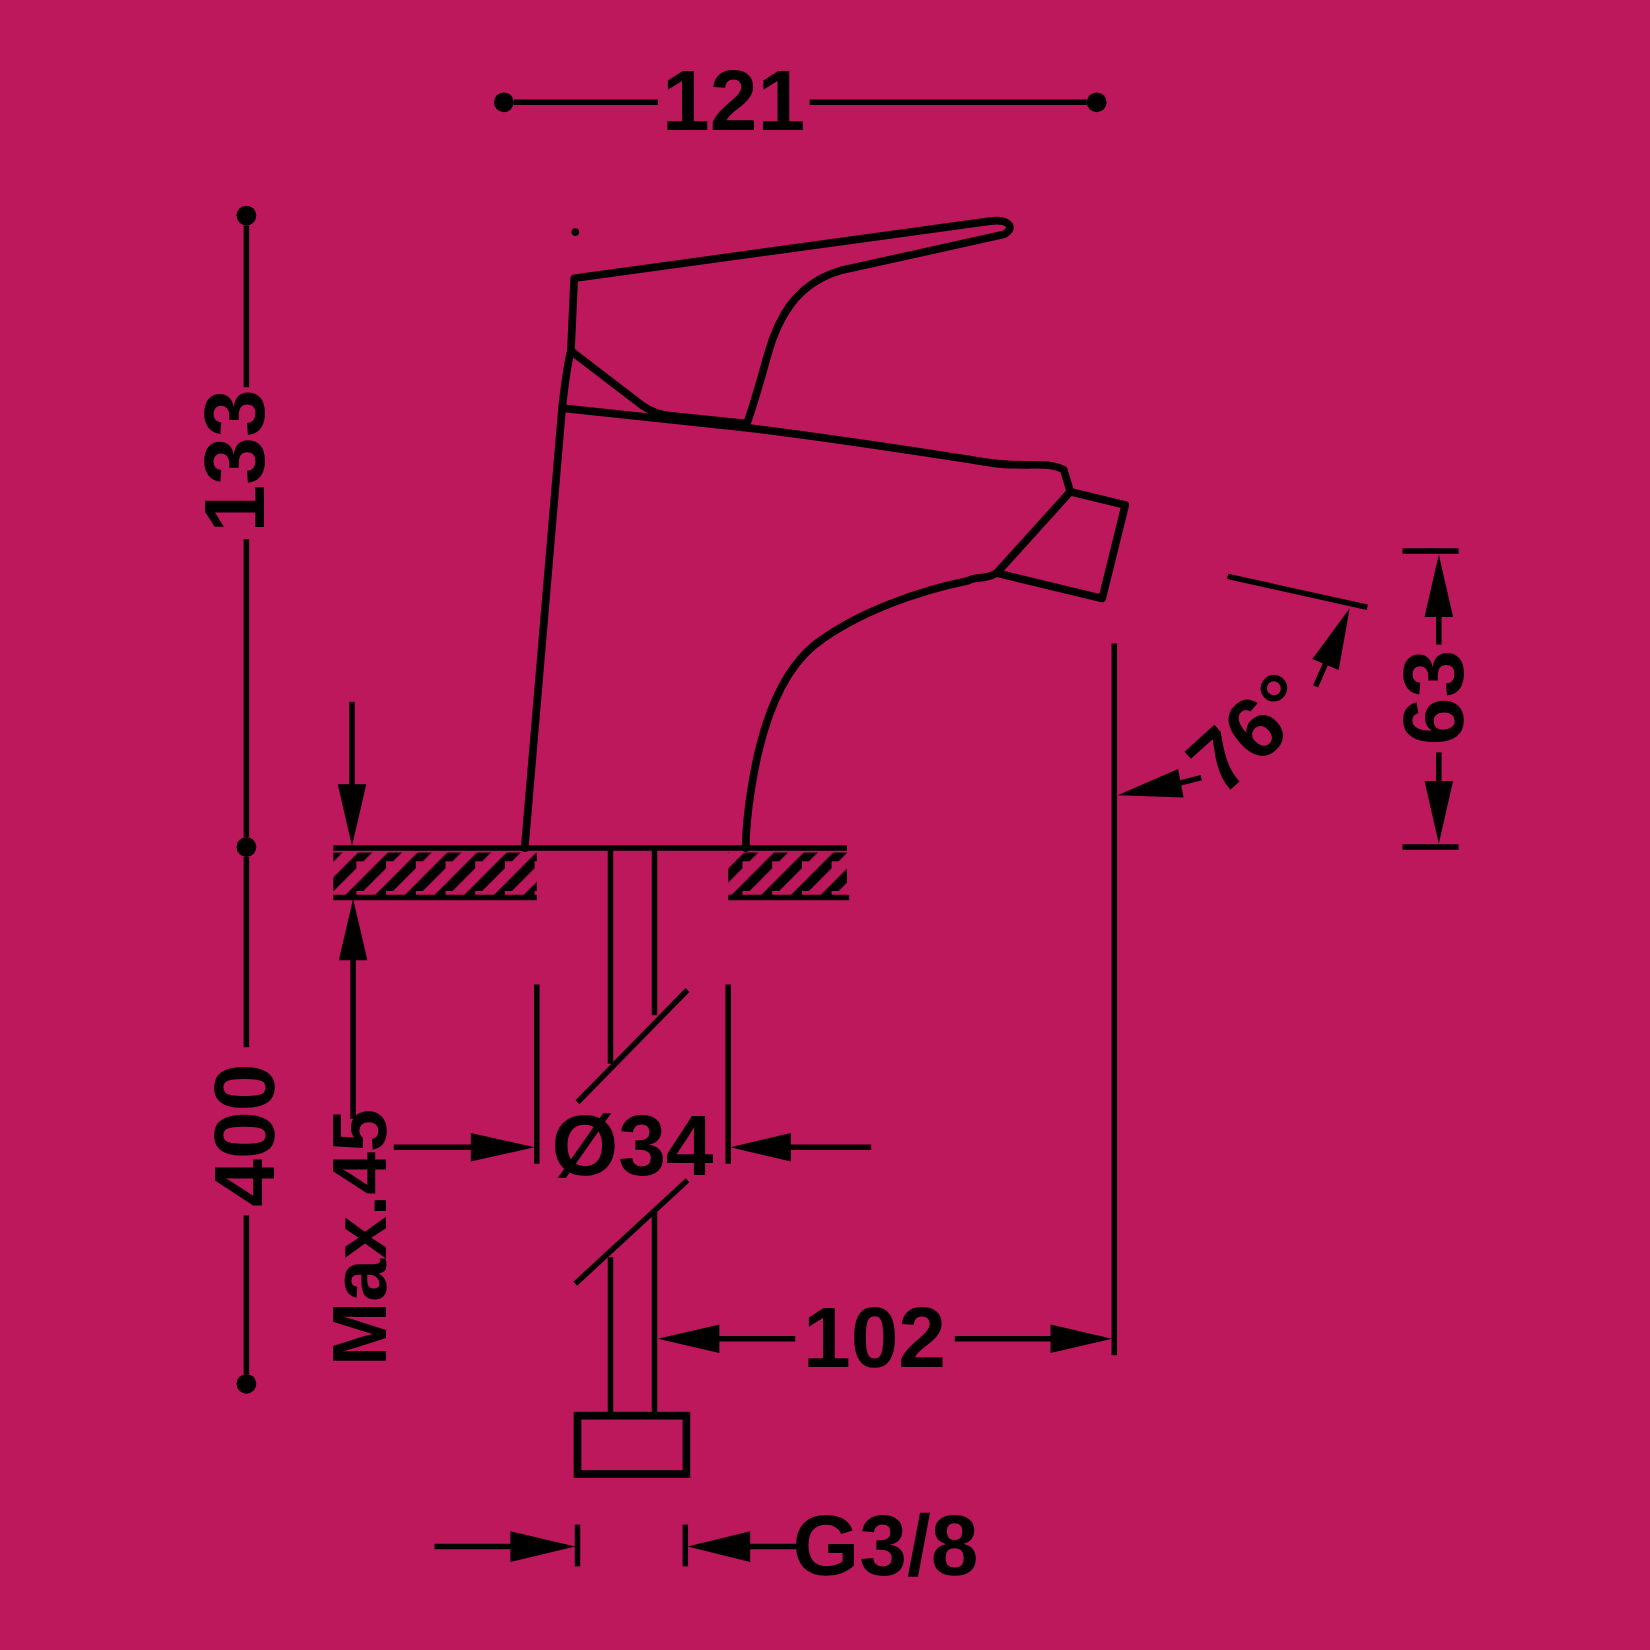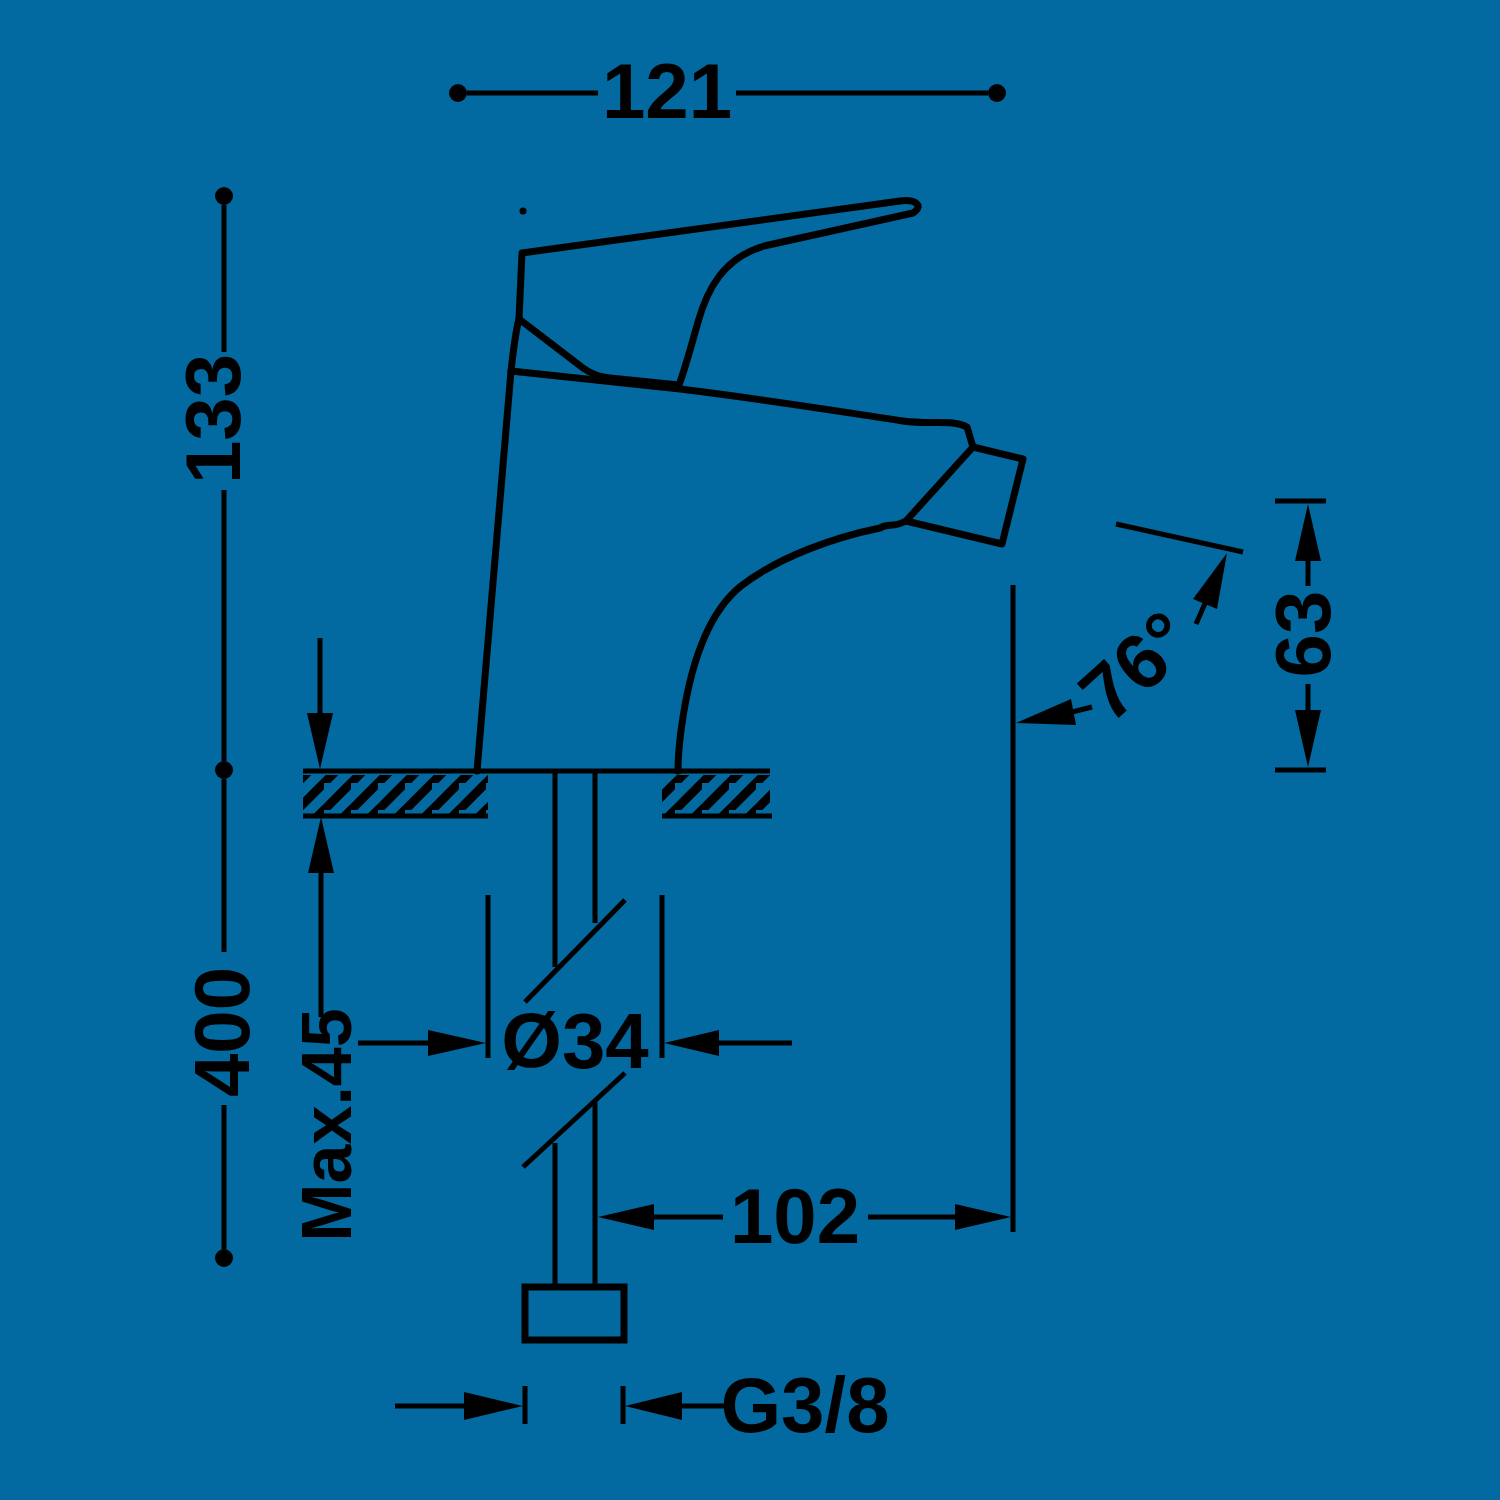--- a/index.html
+++ b/index.html
@@ -4,21 +4,21 @@
 <style>
   html, body {
     margin: 0;
     padding: 0;
     background: #ffffff;
   }
   .canvas {
     position: relative;
     width: 1500px;
     height: 1500px;
-    background: #0369a1;
+    background: #be185d;
     overflow: hidden;
   }
   svg { display: block; }
   .dim-text {
     font-family: "Liberation Sans", "DejaVu Sans", sans-serif;
     font-weight: bold;
     font-size: 78px;
     fill: #000000;
   }
   .dim-text.small { font-size: 70px; }

